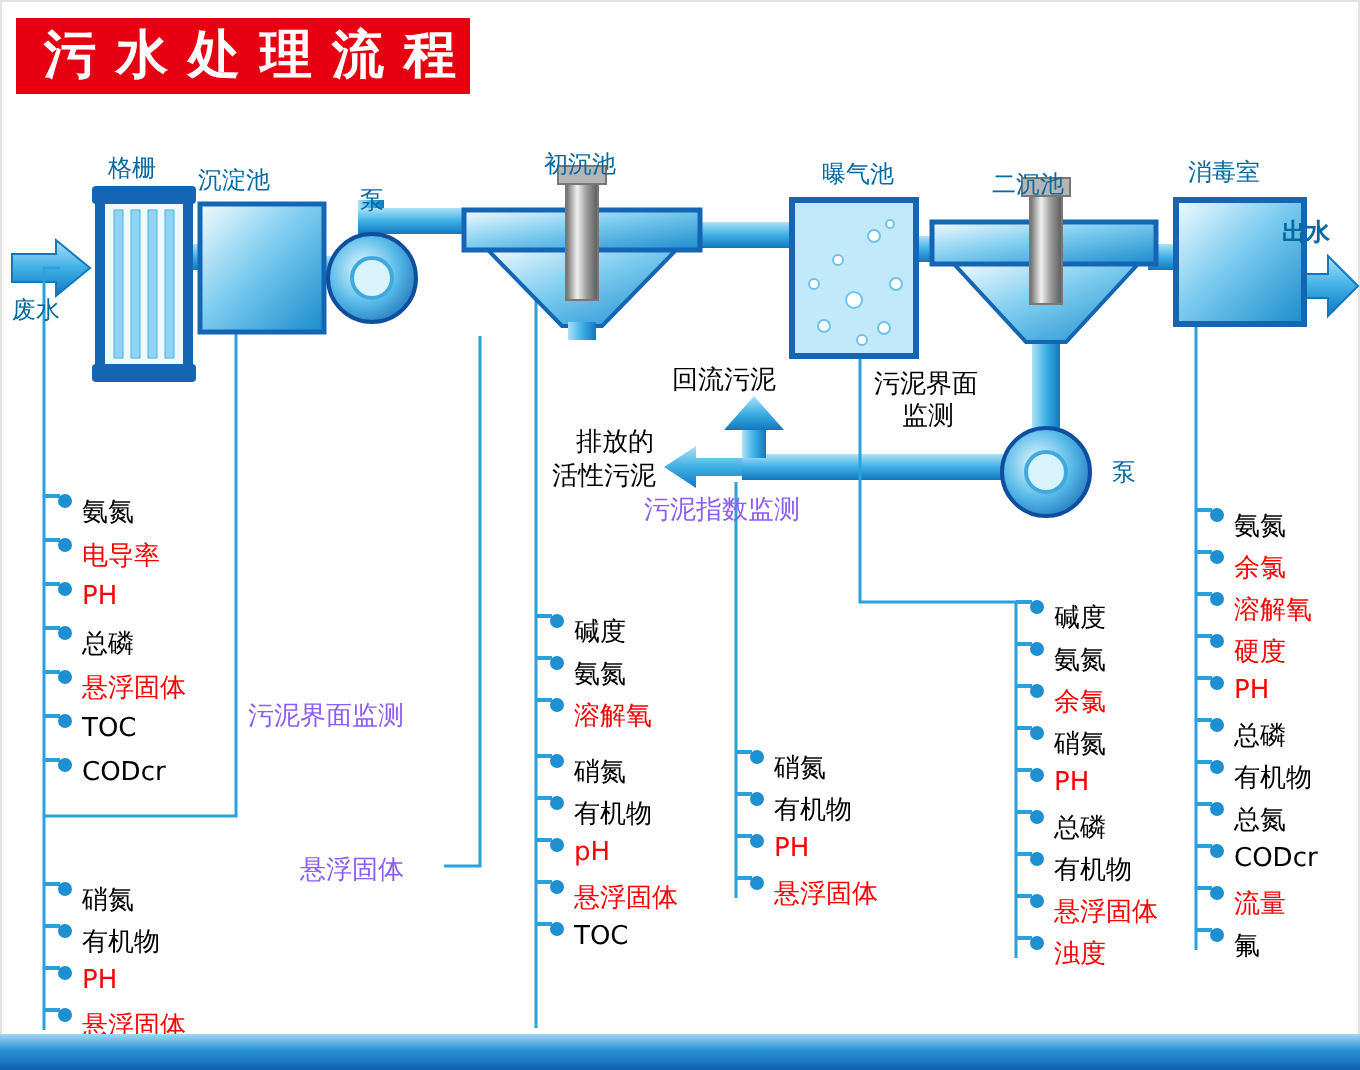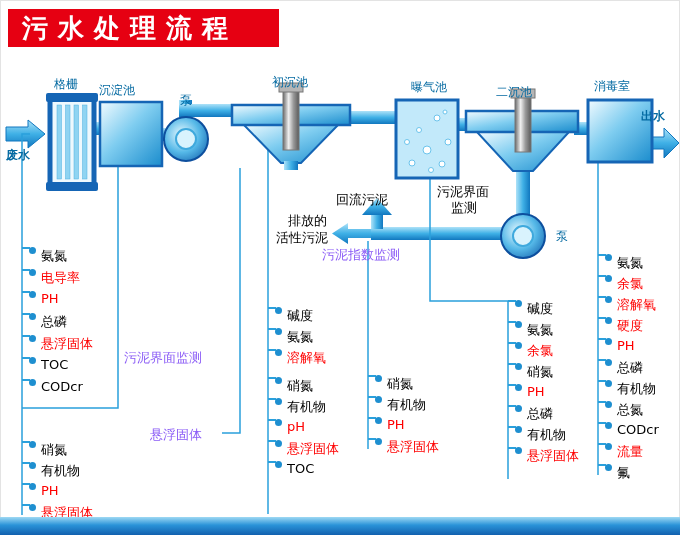--- a/index.html
+++ b/index.html
@@ -1,20 +1,20 @@
 <!DOCTYPE html>
 <html><head>
 <meta charset="utf-8">
 <style>
   *{margin:0;padding:0;box-sizing:border-box}
   html,body{background:#fff}
   body{font-family:"DejaVu Sans","Liberation Sans",sans-serif}
   .stage{position:relative;width:680px;height:535px;background:#fff;overflow:hidden;box-shadow:inset 0 0 0 1px #e3e3e3}
   svg.layer{position:absolute;left:0;top:0}
-  .title{position:absolute;left:8px;top:9px;width:271px;height:38px;background:#e60012;color:#fff;
+  .title{position:absolute;left:8px;top:9px;width:227px;height:38px;background:#e60012;color:#fff;
          font-size:26px;font-weight:bold;letter-spacing:10px;line-height:38px;padding-left:14px;white-space:nowrap}
   .lbl{position:absolute;font-size:12px;color:#0369a1;white-space:nowrap}
   .ann{position:absolute;font-size:13px;color:#000;white-space:nowrap}
   .red{color:#8b5cf6}
   .sensor-list{position:absolute}
   .sensor-item{display:flex;align-items:flex-start;height:var(--rh,21px)}
   .sensor-item .tick{width:8px;height:2px;background:#2aa0dc;flex:none}
   .sensor-item .dot{width:7px;height:7px;border-radius:50%;background:#1e8fd0;margin-left:-1px;flex:none}
   .sensor-item .s-label{margin-left:5px;font-size:13px;color:#000}
   .sensor-item .s-label.red{color:#fe0000}
@@ -133,32 +133,32 @@
     <g>
       <circle cx="523" cy="236" r="22" fill="url(#gPump)" stroke="#0d4f9e" stroke-width="2"></circle>
       <circle cx="523" cy="236" r="10" fill="#d9f3fd" stroke="#3fa9dd" stroke-width="2"></circle>
     </g>
 
     <rect x="588" y="100" width="64" height="62" fill="url(#gTank)" stroke="#1565b5" stroke-width="3"></rect>
   </svg>
 
   <div class="title">污水处理流程</div>
 
-  <div class="lbl" style="left:6px;top:147px;font-weight:bold">废水</div>
+  <div class="lbl" style="left:6px;top:147px;font-weight:normal">废水</div>
   <div class="lbl" style="left:54px;top:76px">格栅</div>
   <div class="lbl" style="left:99px;top:82px">沉淀池</div>
   <div class="lbl" style="left:180px;top:92px">泵</div>
   <div class="lbl" style="left:272px;top:74px">初沉池</div>
   <div class="lbl" style="left:411px;top:79px">曝气池</div>
   <div class="lbl" style="left:496px;top:84px">二沉池</div>
   <div class="lbl" style="left:556px;top:228px">泵</div>
   <div class="lbl" style="left:594px;top:78px">消毒室</div>
   <div class="lbl" style="left:641px;top:108px;font-weight:bold">出水</div>
 
-  <div class="ann" style="left:336px;top:191px">回流污泥</div>
+  <div class="ann" style="left:336px;top:181px">回流污泥</div>
   <div class="ann" style="left:288px;top:212px">排放的</div>
   <div class="ann" style="left:276px;top:229px">活性污泥</div>
   <div class="ann red" style="left:322px;top:246px">污泥指数监测</div>
   <div class="ann" style="left:437px;top:183px">污泥界面</div>
   <div class="ann" style="left:451px;top:199px">监测</div>
   <div class="ann red" style="left:124px;top:349px">污泥界面监测</div>
   <div class="ann red" style="left:150px;top:426px">悬浮固体</div>
 
   <div class="sensor-list" style="left:22px;top:247px;--rh:22px">
       <div class="sensor-item">
@@ -319,20 +319,25 @@
       <div class="sensor-item">
         <span class="tick"></span>
         <span class="dot"></span>
         <span class="s-label">有机物</span>
       </div>
       <div class="sensor-item">
         <span class="tick"></span>
         <span class="dot"></span>
         <span class="s-label red">悬浮固体</span>
       </div>
+      <div class="sensor-item">
+        <span class="tick"></span>
+        <span class="dot"></span>
+        <span class="s-label red">浊度</span>
+      </div>
     </div>
   <div class="sensor-list" style="left:598px;top:254px">
       <div class="sensor-item">
         <span class="tick"></span>
         <span class="dot"></span>
         <span class="s-label">氨氮</span>
       </div>
       <div class="sensor-item">
         <span class="tick"></span>
         <span class="dot"></span>

